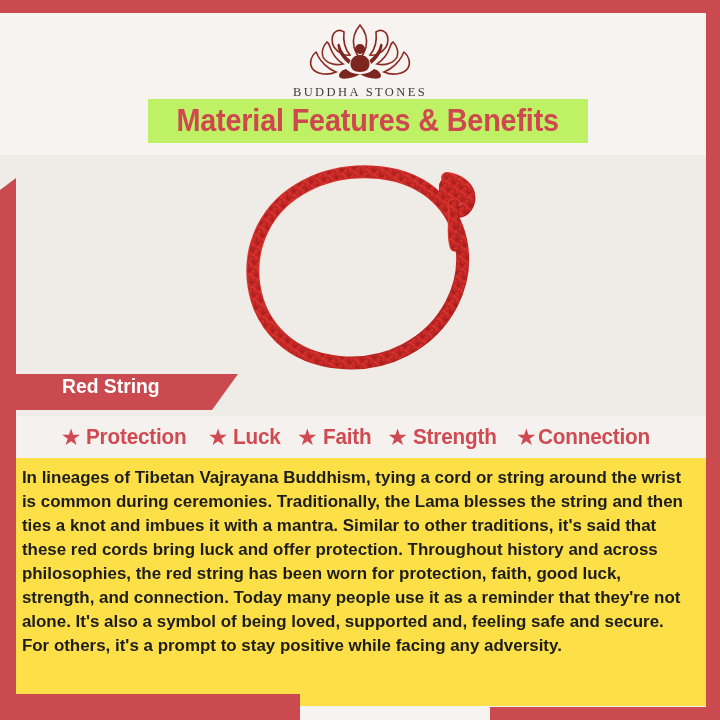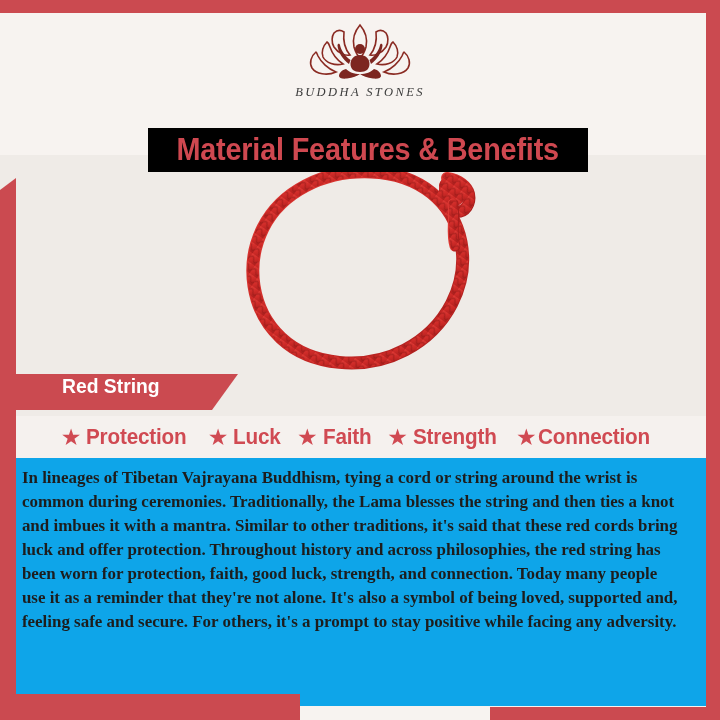--- a/index.html
+++ b/index.html
@@ -44,26 +44,25 @@
   .logo-wrap{
     position:absolute;left:0;top:8px;width:720px;
     display:flex;flex-direction:column;align-items:center;
   }
   .logo-mark{width:118px;height:62px;display:block;}
   .logo-text{
     margin-top:2px;
     font-family:"Liberation Serif", serif;
     font-size:12.5px;letter-spacing:2.4px;color:#3b3b3b;
     font-weight:400;
-    font-style:italic;
   }
   .title-band{
     position:absolute;left:148px;top:99px;width:440px;height:44px;
-    background:#000000;z-index:3;
-    display:flex;align-items:center;justify-content:center;margin-top:29px;
+    background:#bef264;z-index:3;
+    display:flex;align-items:center;justify-content:center;
   }
   .title-text{
     font-size:31px;font-weight:bold;color:#cf4850;
     letter-spacing:-0.2px;
     transform:scaleX(0.93);transform-origin:center;
     white-space:nowrap;
   }
 
   
   .product-area{
@@ -108,21 +107,21 @@
   .feat .flabel{
     color:#d04a52;font-size:22.5px;font-weight:bold;
     transform:scaleX(0.92);transform-origin:left center;
     letter-spacing:-0.2px;
   }
   .feat.tight .star{margin-right:1px;}
 
   
   .copy{
     position:absolute;left:16px;top:458px;width:704px;height:248px;
-    background:#0ea5e9;z-index:4;font-family:Liberation Serif, serif;
+    background:#fde047;z-index:4;
   }
   .copy p{
     margin:0;padding:8px 26px 0 6px;
     font-size:17.2px;line-height:1.395;
     font-weight:bold;color:#1d1d1d;
     transform:scaleX(0.985);transform-origin:left top;
   }
 </style>
 </head>
 <body>

